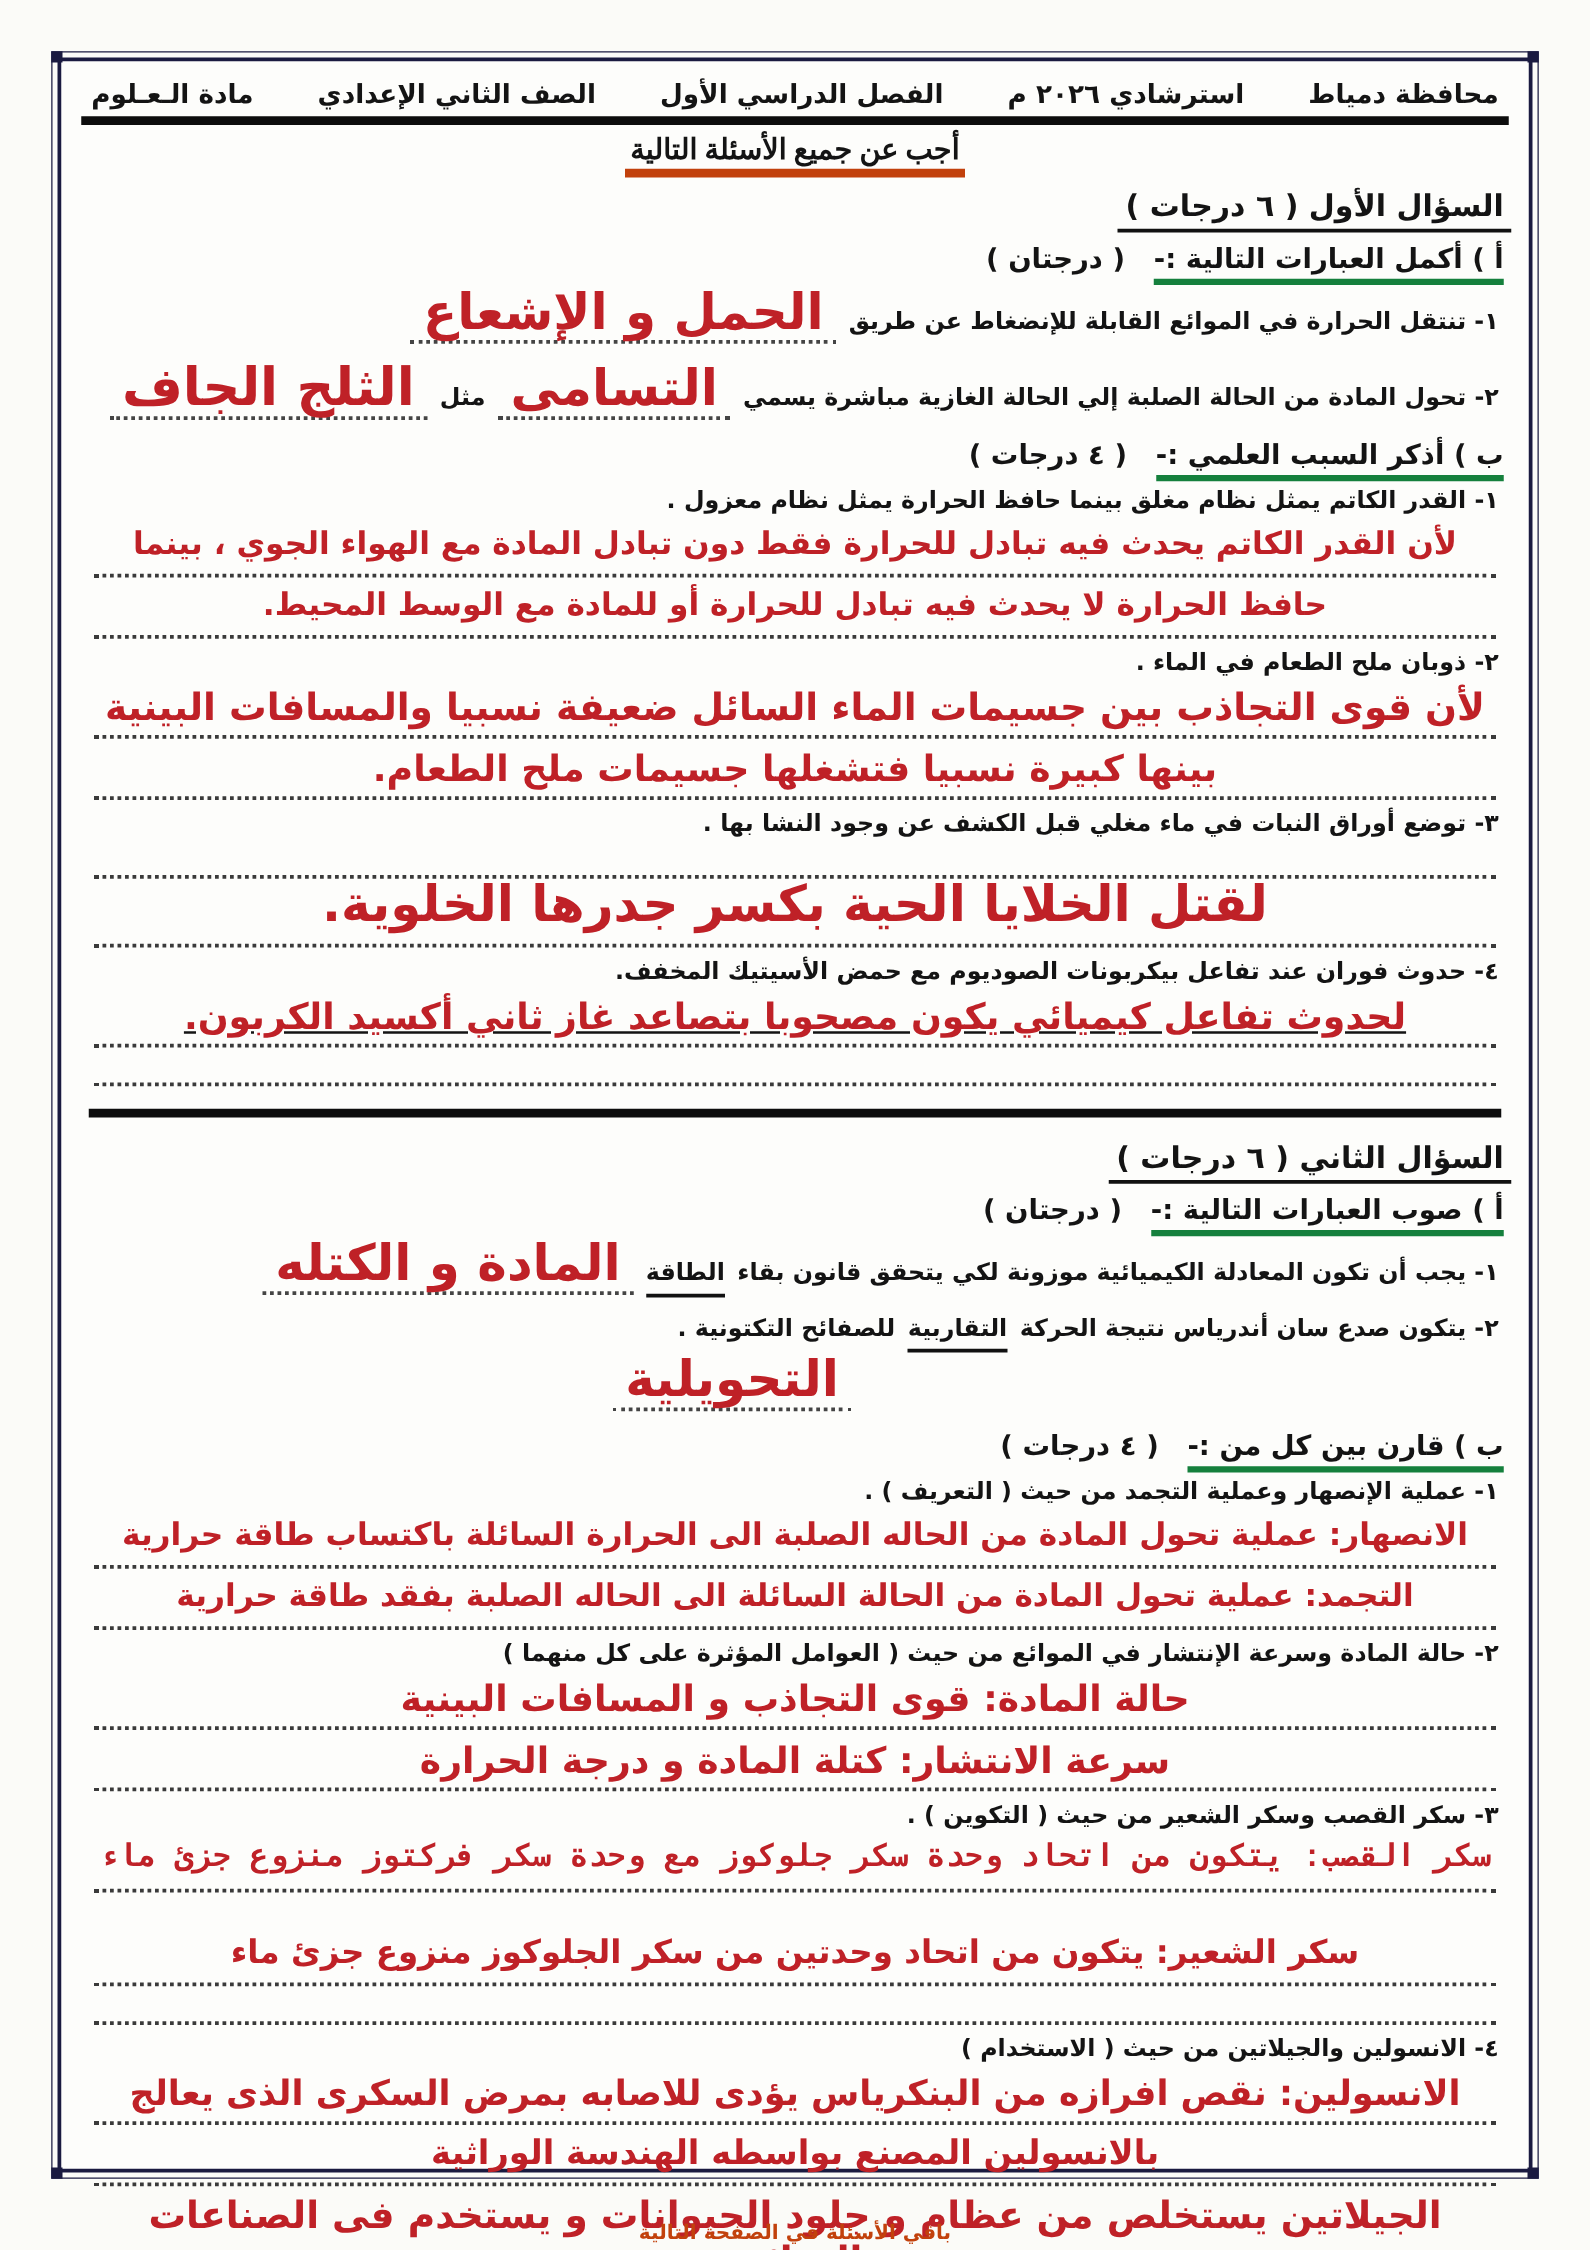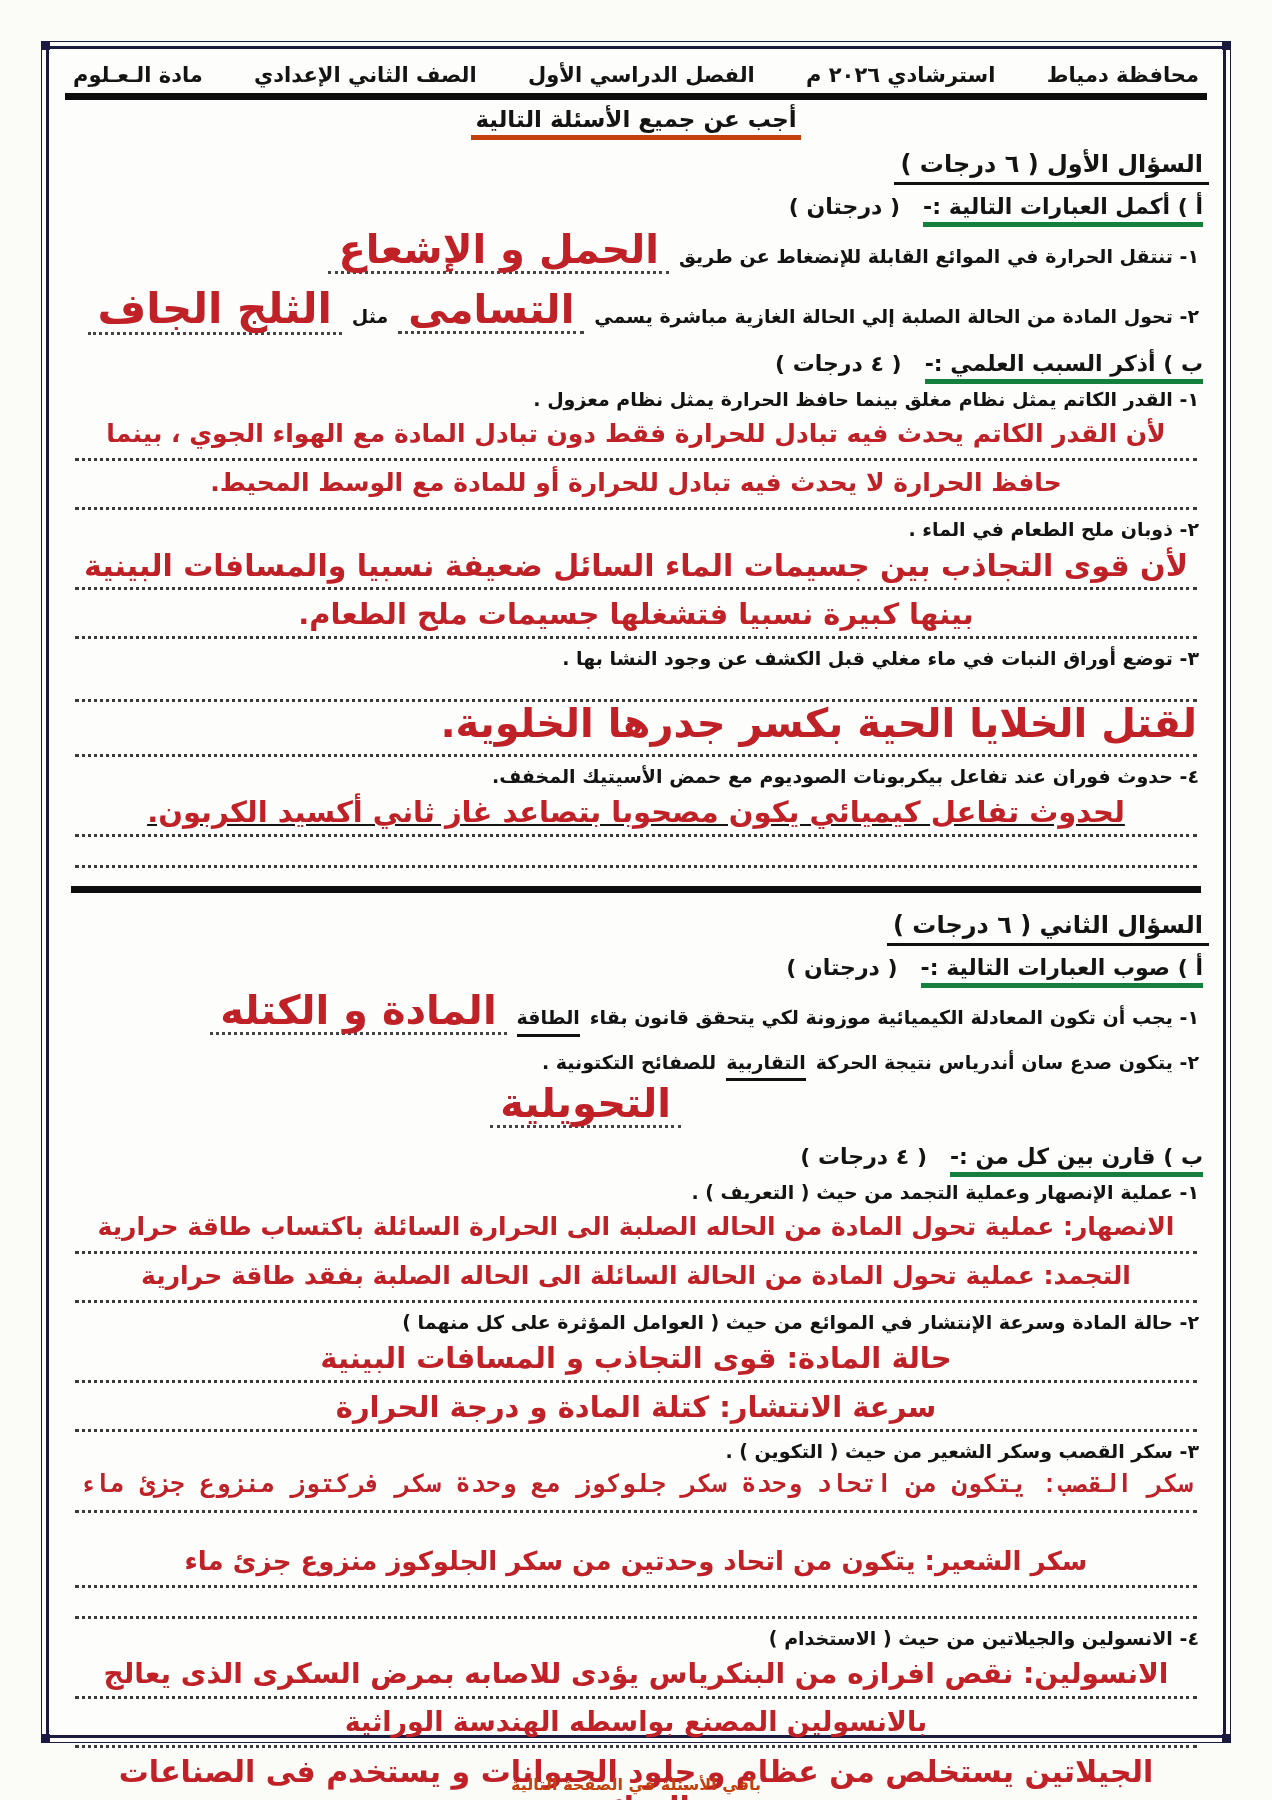--- a/index.html
+++ b/index.html
@@ -34,21 +34,21 @@
     padding:4px 10px 2px 10px;
     font-size:21px;font-weight:bold;
     white-space:nowrap;
   }
   .header-rule{height:7px;background:#0d0d0d;margin:4px 2px 2px 2px;}
 
   .center-title{
     text-align:center;font-size:23px;font-weight:bold;
     margin-top:6px;
   }
-  .center-title .u{border-bottom:5px solid #c2410c;padding:0 4px 3px 4px;}
+  .center-title .u{border-bottom:7px solid #c2410c;padding:0 4px 3px 4px;font-family:Liberation Serif, serif;}
 
   .section-title{
     text-align:right;font-size:24px;font-weight:bold;margin-top:18px;
   }
   .section-title .u{border-bottom:3px solid #111;padding:0 6px 4px 6px;}
 
   .part-heading{
     font-size:22px;font-weight:bold;margin:16px 6px 10px 6px;
   }
   .part-heading .u{border-bottom:5px solid #15803d;padding-bottom:3px;}
@@ -145,21 +145,21 @@
 
     <div class="q-item">
       <div class="item-label">٢- ذوبان ملح الطعام في الماء .</div>
       <div class="ansline" style="font-size:30px;"><span class="red">لأن قوى التجاذب بين جسيمات الماء السائل ضعيفة نسبيا والمسافات البينية</span></div>
       <div class="ansline" style="font-size:29px;"><span class="red">بينها كبيرة نسبيا فتشغلها جسيمات ملح الطعام.</span></div>
     </div>
 
     <div class="q-item">
       <div class="item-label">٣- توضع أوراق النبات في ماء مغلي قبل الكشف عن وجود النشا بها .</div>
       <div class="ansline empty"></div>
-      <div class="ansline big" style="margin-top:-10px;text-align:right;"><span class="red">لقتل الخلايا الحية بكسر جدرها الخلوية.</span></div>
+      <div class="ansline big" style="margin-top:-10px;"><span class="red">لقتل الخلايا الحية بكسر جدرها الخلوية.</span></div>
     </div>
 
     <div class="q-item">
       <div class="item-label">٤- حدوث فوران عند تفاعل بيكربونات الصوديوم مع حمض الأسيتيك المخفف.</div>
       <div class="ansline" style="font-size:29px;text-decoration:underline;"><span class="red">لحدوث تفاعل كيميائي يكون مصحوبا بتصاعد غاز ثاني أكسيد الكربون.</span></div>
       <div class="ansline empty"></div>
     </div>
   </div>
 
   <div class="divider"></div>

